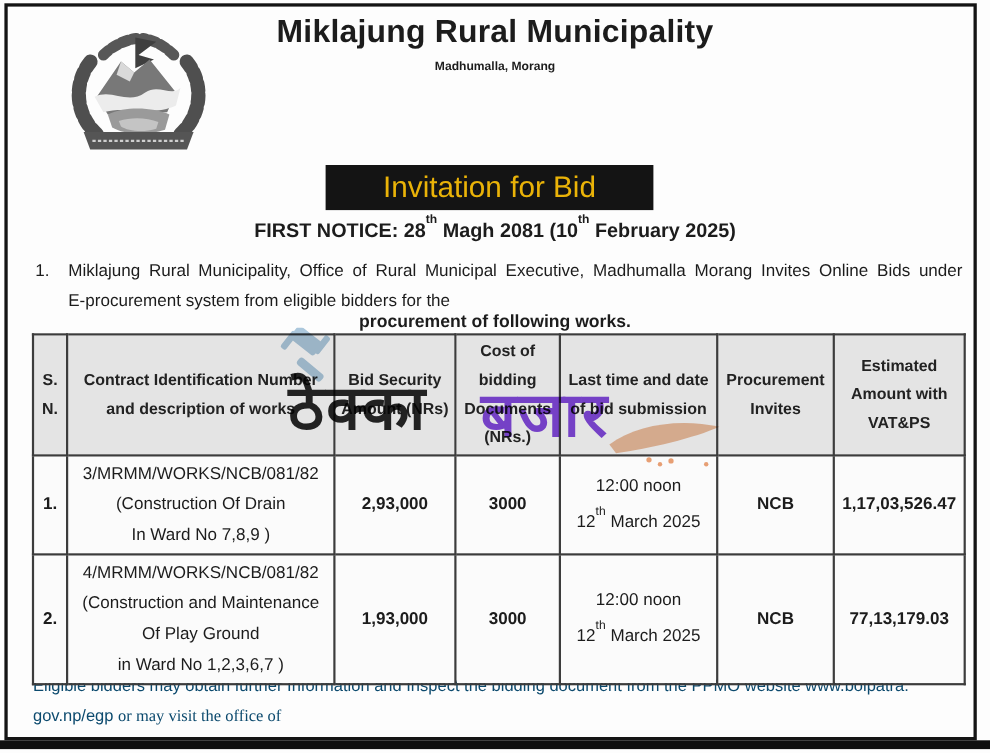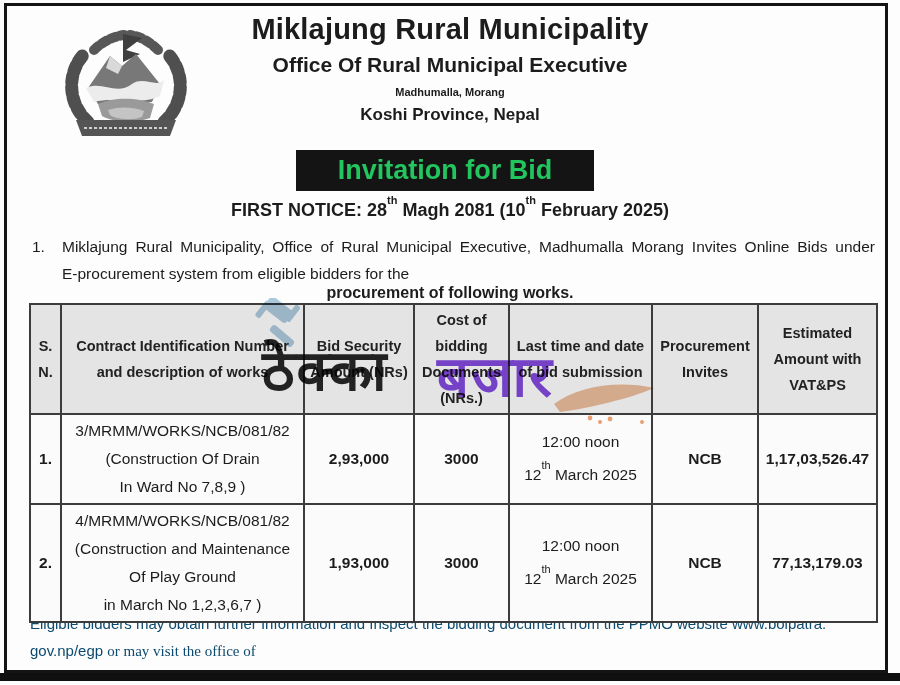--- a/index.html
+++ b/index.html
@@ -13,22 +13,22 @@
 
   
   .logo{position:absolute;left:60px;top:22px;width:132px;height:126px;}
   .header-block{position:absolute;left:0;top:13px;width:900px;text-align:center;}
   .org-name{font-size:29px;font-weight:700;letter-spacing:.2px;}
   .office-name{font-size:21px;font-weight:700;margin-top:7px;}
   .loc-line{font-size:11px;font-weight:700;margin-top:9px;}
   .prov-line{font-size:17px;font-weight:700;margin-top:7px;}
 
   .banner{position:absolute;left:296px;top:150px;width:298px;height:41px;background:#141414;
-    color:#22c55e;display:flex;align-items:center;justify-content:center;
-    font-size:27px;font-weight:700;}
+    color:#eab308;display:flex;align-items:center;justify-content:center;
+    font-size:27px;font-weight:400;}
 
   .notice{position:absolute;left:0;top:199px;width:900px;text-align:center;
     font-size:18px;font-weight:700;}
   sup.sp{font-size:11px;position:relative;top:-.45em;}
 
   .intro{position:absolute;left:30px;top:233px;width:845px;font-size:15.5px;line-height:27px;}
   .intro .num{position:absolute;left:2px;top:0;}
   .intro .body{padding-left:32px;}
   .jline{text-align:justify;text-align-last:justify;}
   .works{position:absolute;left:0;top:284px;width:900px;text-align:center;
@@ -83,23 +83,21 @@
       <path d="M38,82 C55,74 80,76 94,82 L90,96 C72,102 52,100 42,94 Z" fill="#9a9a9a"></path>
       <path d="M48,88 C60,84 74,85 84,89 L82,95 C70,99 56,97 50,93 Z" fill="#c4c4c4"></path>
 
       <path d="M16,98 L116,98 L110,114 L22,114 Z" fill="#555555"></path>
       <path d="M24,106 L108,106" stroke="#cfcfcf" stroke-width="2" stroke-dasharray="3 2"></path>
     </svg>
   </div>
 
   <div class="header-block">
     <div class="org-name">Miklajung Rural Municipality</div>
-    <div class="office-name">Office Of Rural Municipal Executive</div>
     <div class="loc-line">Madhumalla, Morang</div>
-    <div class="prov-line">Koshi Province, Nepal</div>
   </div>
 
   <div class="banner">
     <span>Invitation for Bid</span>
   </div>
 
   <div class="notice">
     <span>FIRST NOTICE: 28</span><sup class="sp">th</sup><span> Magh 2081 (10</span><sup class="sp">th</sup><span> February 2025)</span>
   </div>
 
@@ -151,21 +149,21 @@
       </td>
       <td class="b">NCB</td>
       <td class="b">1,17,03,526.47</td>
     </tr>
     <tr class="r2">
       <td class="b">2.</td>
       <td>
         <div>4/MRMM/WORKS/NCB/081/82</div>
         <div>(Construction and Maintenance</div>
         <div>Of Play Ground</div>
-        <div>in March No 1,2,3,6,7 )</div>
+        <div>in Ward No 1,2,3,6,7 )</div>
       </td>
       <td class="b">1,93,000</td>
       <td class="b">3000</td>
       <td>
         <div>12:00 noon</div>
         <div><span>12</span><sup class="sp">th</sup><span> March 2025</span></div>
       </td>
       <td class="b">NCB</td>
       <td class="b">77,13,179.03</td>
     </tr>

